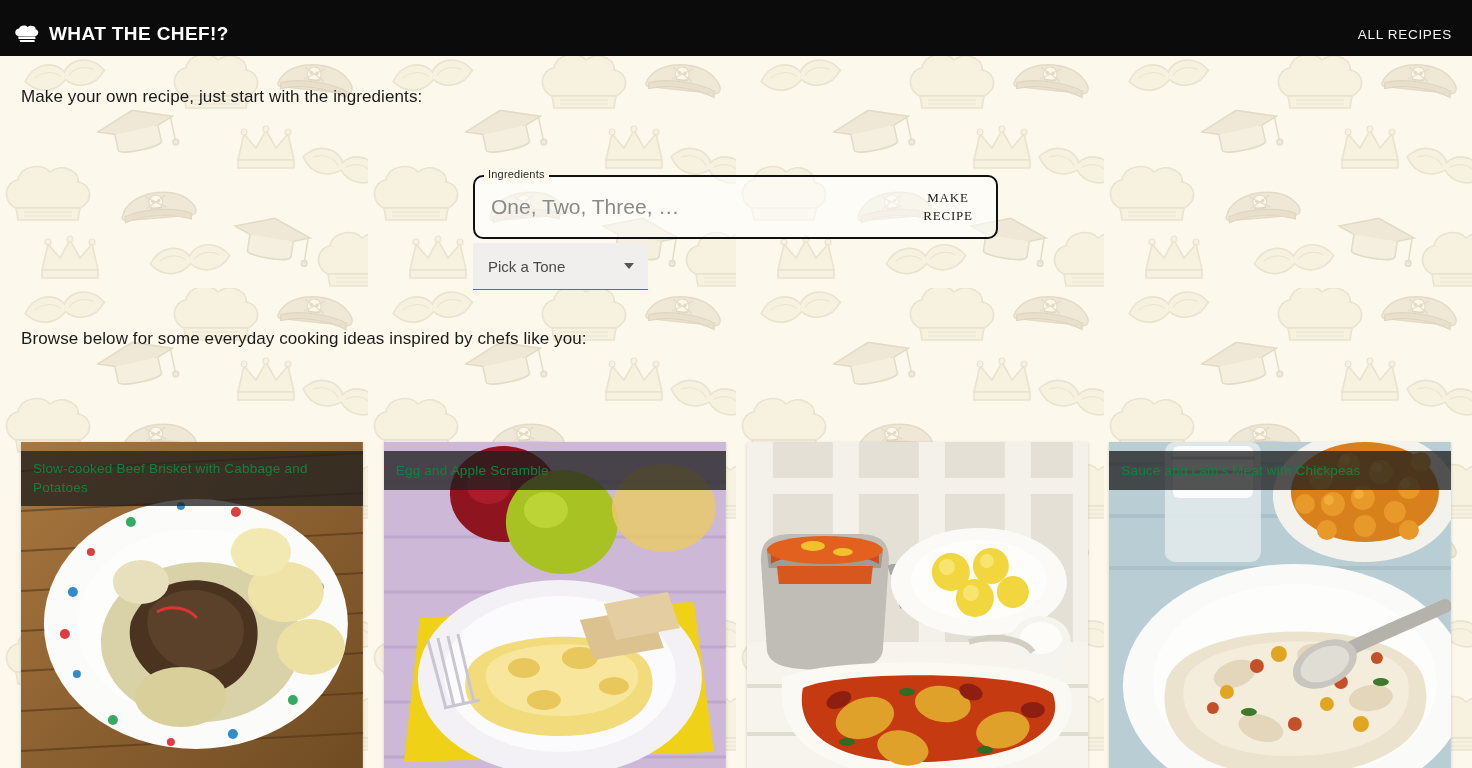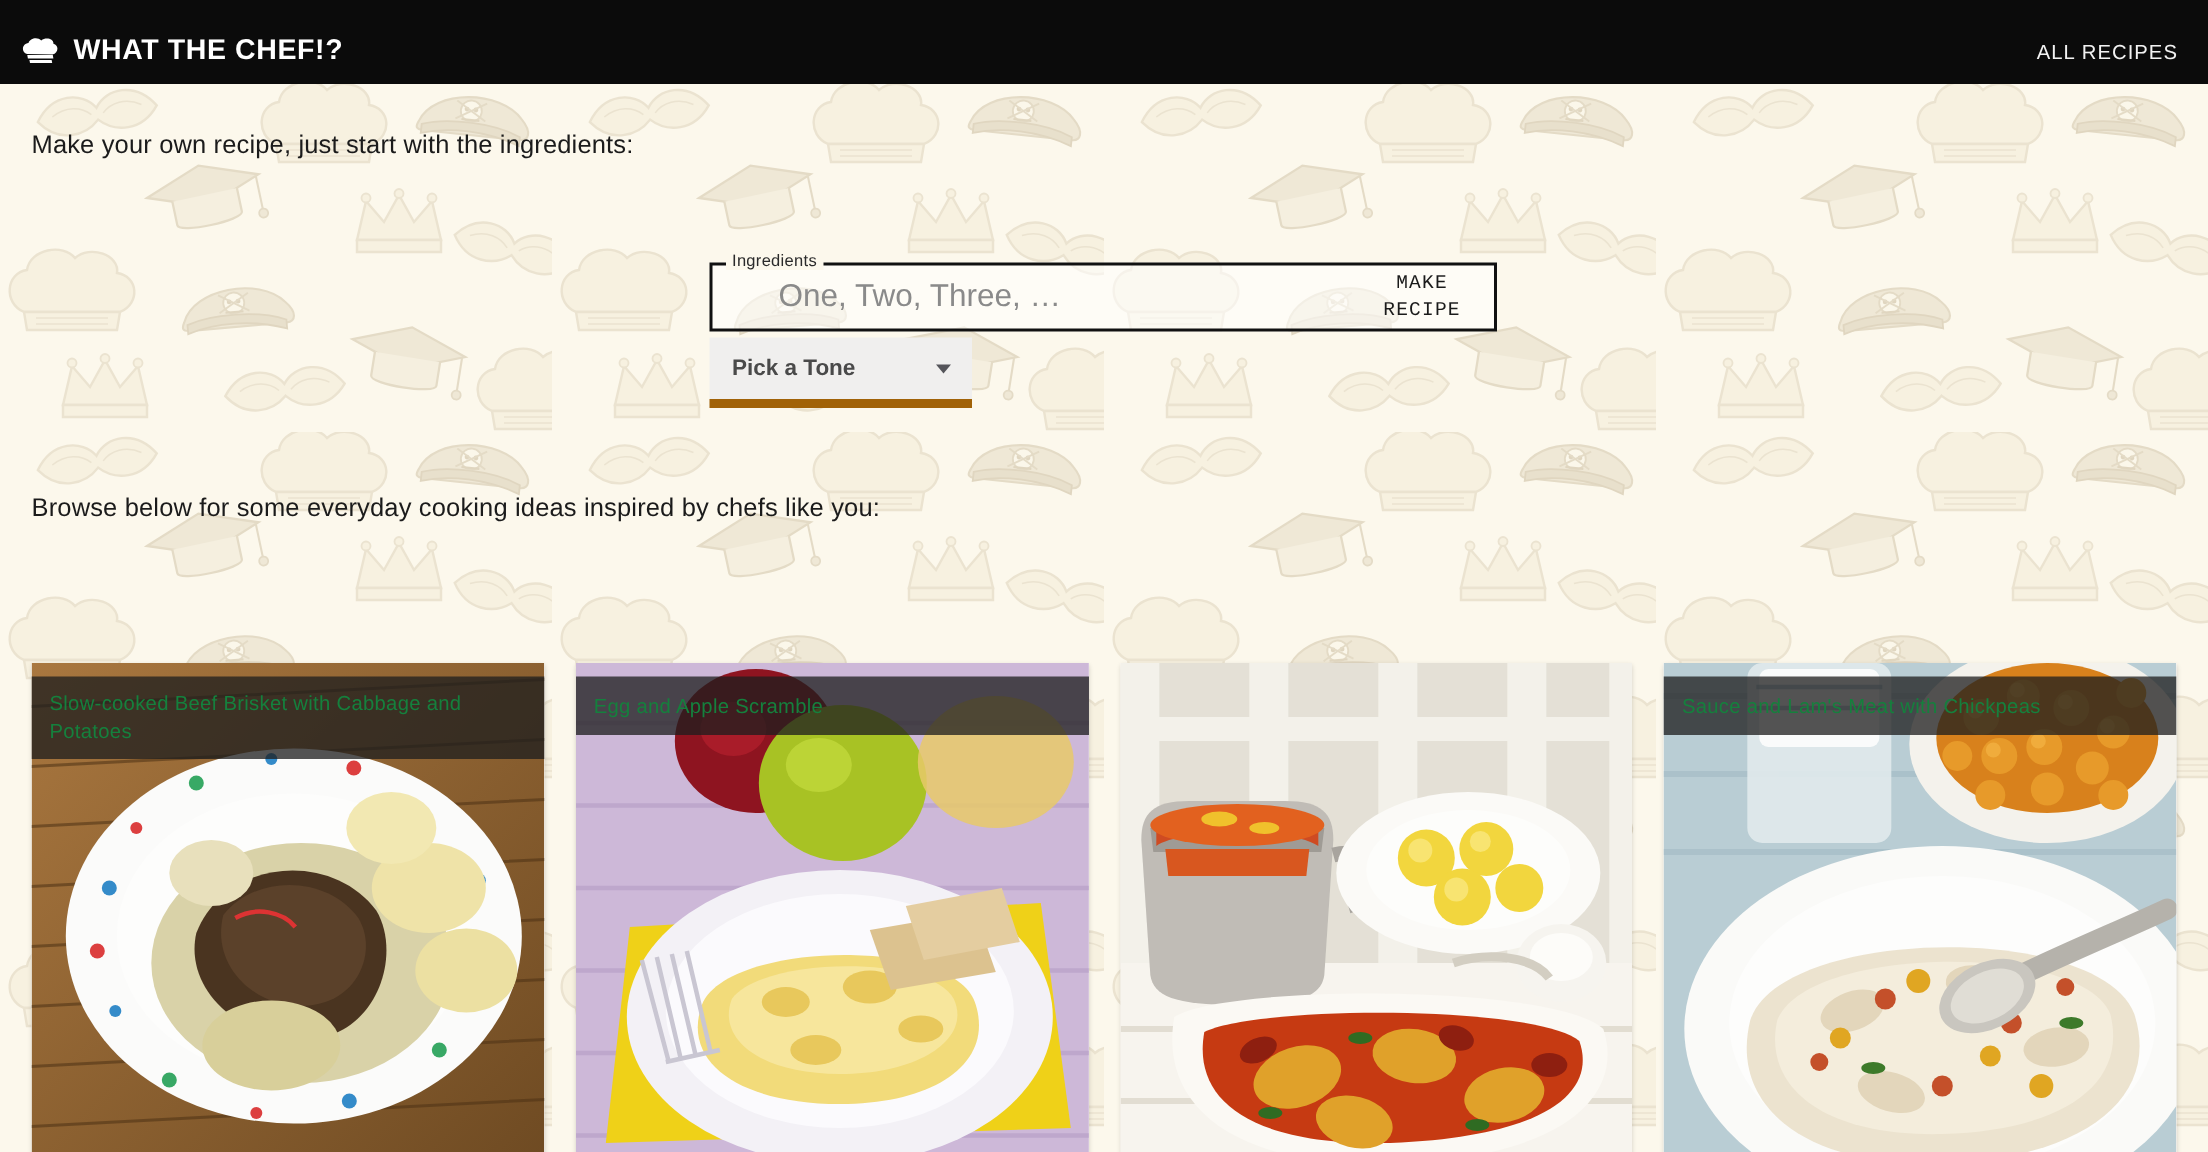--- a/index.html
+++ b/index.html
@@ -77,27 +77,26 @@
   #form-block {
     position: absolute;
     left: 473px;
     top: 119px;
     width: 525px;
   }
 
   
   #ingredients-field {
     position: relative;
-    height: 46px;
+    height: 64px;
     border: 2px solid #111111;
-    border-radius: 0;
+    border-radius: 10px;
     background: rgba(255,255,255,0.55);
     display: flex;
     align-items: center;
-    padding-left: 28px;
   }
   #ingredients-legend {
     position: absolute;
     top: -8px;
     left: 9px;
     background: #fcf8ec;
     padding: 0 4px;
     font-size: 11px;
     color: #2a2a2a;
     line-height: 1;
@@ -114,44 +113,43 @@
     padding: 0 12px 0 16px;
     height: 100%;
   }
   #ingredients-input::placeholder { color: #8a8a8a; }
   #make-recipe-button {
     flex: 0 0 auto;
     width: 96px;
     height: 100%;
     border: 0;
     background: transparent;
-    font-family: Liberation Mono, monospace;
+    font-family: Liberation Serif, serif;
     font-size: 13px;
     font-weight: 500;
     letter-spacing: 0.8px;
     color: #1a1a1a;
     line-height: 18px;
     cursor: pointer;
     text-align: center;
     padding: 0 6px;
   }
 
   
   #tone-select-wrap {
     margin-top: 4px;
     width: 175px;
     height: 47px;
     background: #f0efee;
-    border-bottom: 6px solid #a16207;
+    border-bottom: 1px solid #a16207;
     display: flex;
     align-items: center;
     padding: 0 12px 0 15px;
     cursor: pointer;
     position: relative;
-    font-weight: bold;
   }
   #tone-select-label {
     font-size: 15px;
     color: #4a4a4a;
     flex: 1 1 auto;
   }
   .caret {
     width: 0; height: 0;
     border-left: 5px solid transparent;
     border-right: 5px solid transparent;

